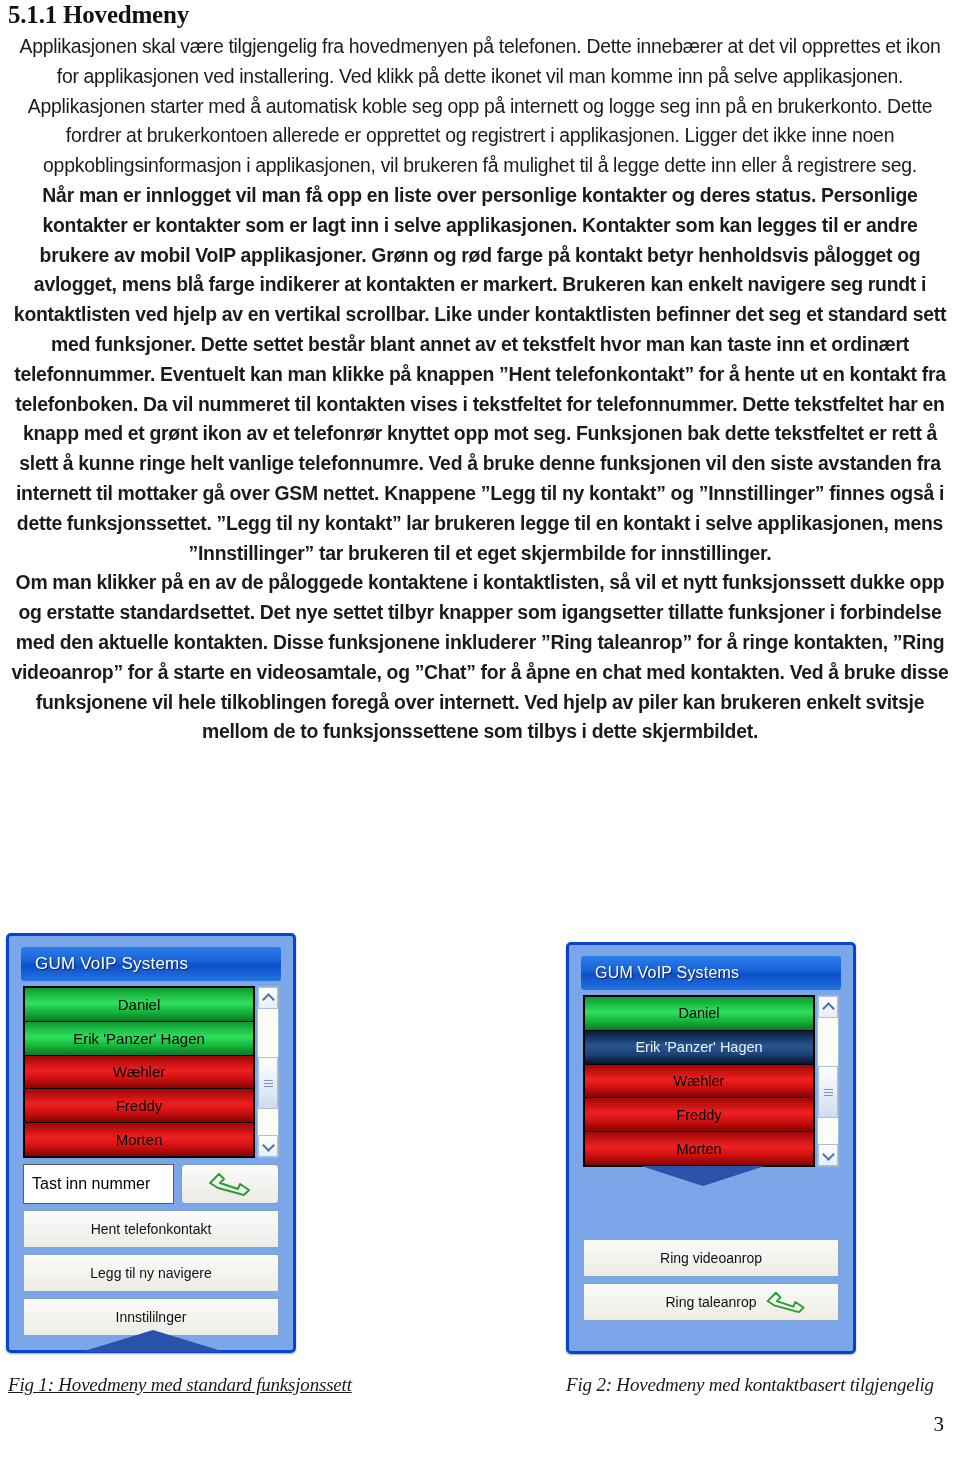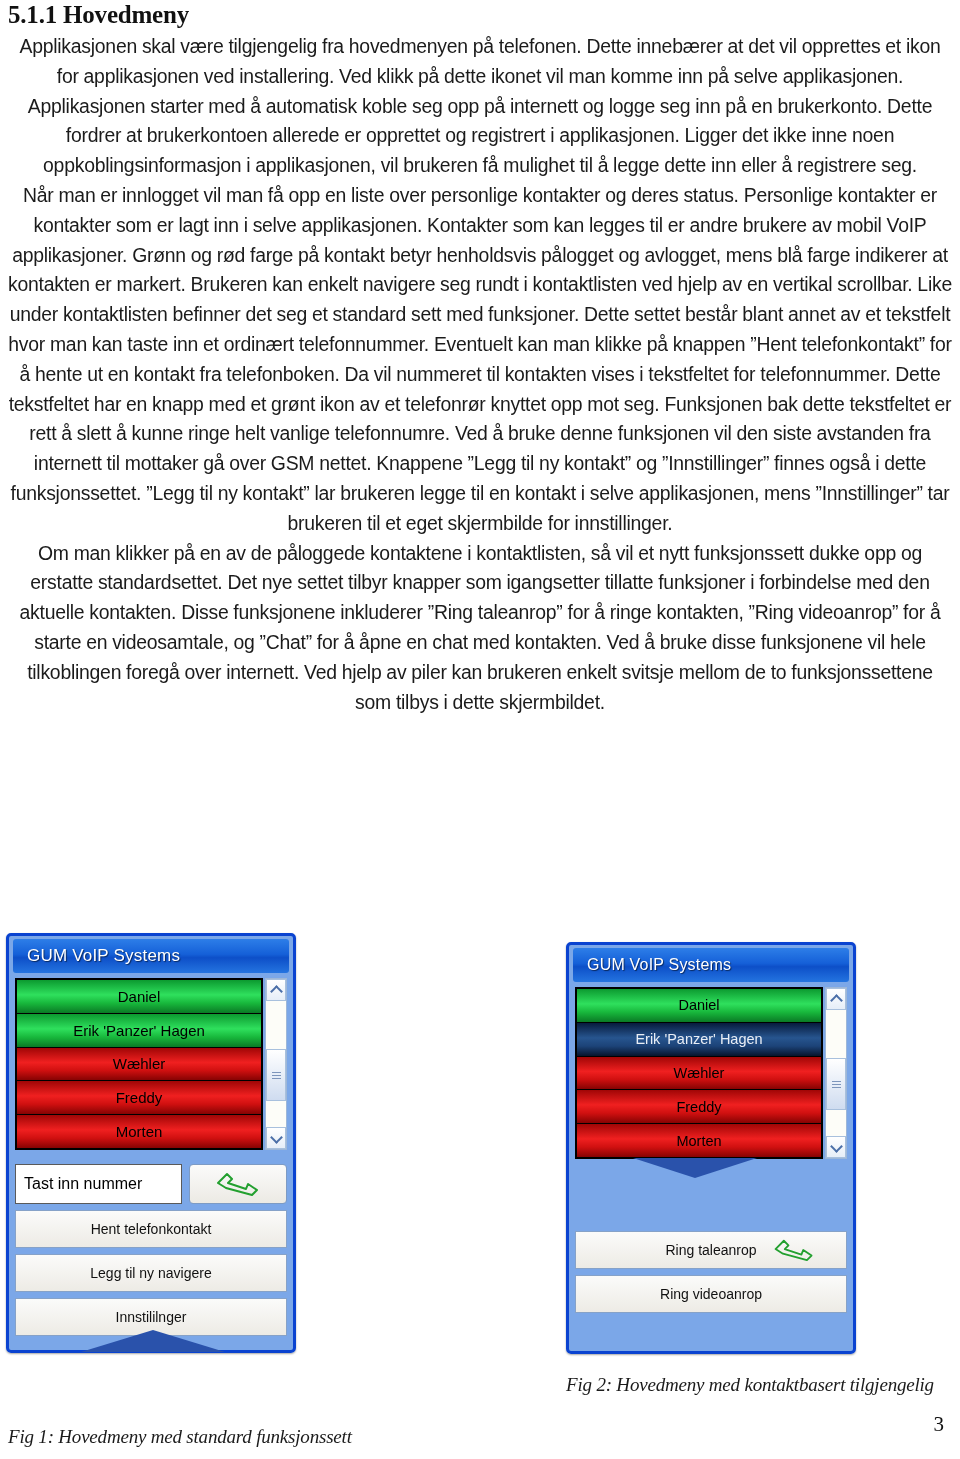--- a/index.html
+++ b/index.html
@@ -42,39 +42,39 @@
     font-family: "Liberation Sans", sans-serif;
     font-size: 19.4px;
     line-height: 29.8px;
     margin: 0 0 0 0;
     text-align: center;
     color: #1b1b1b;
     letter-spacing: -0.25px;
     word-spacing: -0.2px;
   }
   p.para + p.para { margin-top: 0; }
-  p.gap { margin-top: 20px; }
+  p.gap { margin-top: 20px; font-weight: bold; }
 
   
   .figures {
     position: absolute;
     left: 0;
     top: 925px;
     width: 960px;
     height: 534px;
   }
 
   .phone {
     position: absolute;
     width: 290px;
     box-sizing: border-box;
     border: 3px solid #0a43d0;
     border-radius: 5px;
     background: linear-gradient(180deg, #7ba7e8 0%, #7ba7e8 100%);
-    padding: 0;
+    padding: 8px;
     box-shadow: 0 1px 2px rgba(0,0,0,0.35);
   }
   .phone-1 { left: 6px; top: 8px; height: 420px; }
   .phone-2 { left: 566px; top: 17px; height: 412px; }
 
   .titlebar {
     height: 34px;
     margin: 3px 4px 0 4px;
     border-radius: 3px;
     background: linear-gradient(180deg, #2d7ee8 0%, #1560d8 45%, #0d4fc8 55%, #2474e0 100%);
@@ -203,21 +203,21 @@
   }
   .arrow-down {
     border-left: 62px solid transparent;
     border-right: 62px solid transparent;
     border-top: 20px solid #2a52ab;
   }
 
   
   .input-row {
     display: flex;
-    margin: 14px 6px 0 6px;
+    margin: 6px 6px 0 6px;
     gap: 7px;
     align-items: stretch;
     height: 40px;
     border-radius: 16px;
   }
   .num-field {
     flex: 1 1 auto;
     background: #ffffff;
     border: 1px solid #5a5a5a;
     box-sizing: border-box;
@@ -266,21 +266,21 @@
   
   .caption {
     position: absolute;
     font-family: "Liberation Serif", serif;
     font-style: italic;
     font-size: 19px;
     line-height: 30px;
     color: #1b1b1b;
     letter-spacing: -0.2px;
   }
-  .caption-1 { left: 8px; top: 1422px; width: 460px; }
+  .caption-1 { left: 8px; top: 1370px; width: 460px; text-decoration: underline; }
   .caption-2 { left: 565px; top: 1370px; width: 370px; text-align: center; }
 
   .page-number {
     position: absolute;
     right: 16px;
     top: 1412px;
     font-family: "Liberation Serif", serif;
     font-size: 21px;
     color: #111;
   }
@@ -401,28 +401,28 @@
             <span class="sb-chev down"></span>
           </div>
         </div>
 
         <div class="arrow-down" style="left:58px; bottom:-19px;"></div>
       </div>
 
       <div class="spacer-block"></div>
 
       <div class="fn-btn">
+        <span>Ring videoanrop</span>
+      </div>
+      <div class="fn-btn">
         <span>Ring taleanrop</span>
         <svg class="inline-handset" width="48" height="24" viewBox="0 0 52 26">
           <path d="M6 12 L15 3 L20 8 L16 12 L34 18 L36 13 L45 19 L40 24 L14 17 Z" fill="none" stroke="#23a02f" stroke-width="2" stroke-linejoin="round"></path>
         </svg>
       </div>
-      <div class="fn-btn">
-        <span>Ring videoanrop</span>
-      </div>
     </div>
 
   </div>
 
   <div class="caption caption-1">Fig 1: Hovedmeny med standard funksjonssett</div>
   <div class="caption caption-2">Fig 2: Hovedmeny med kontaktbasert tilgjengelig</div>
 
   <div class="page-number">3</div>
 
 </div>

